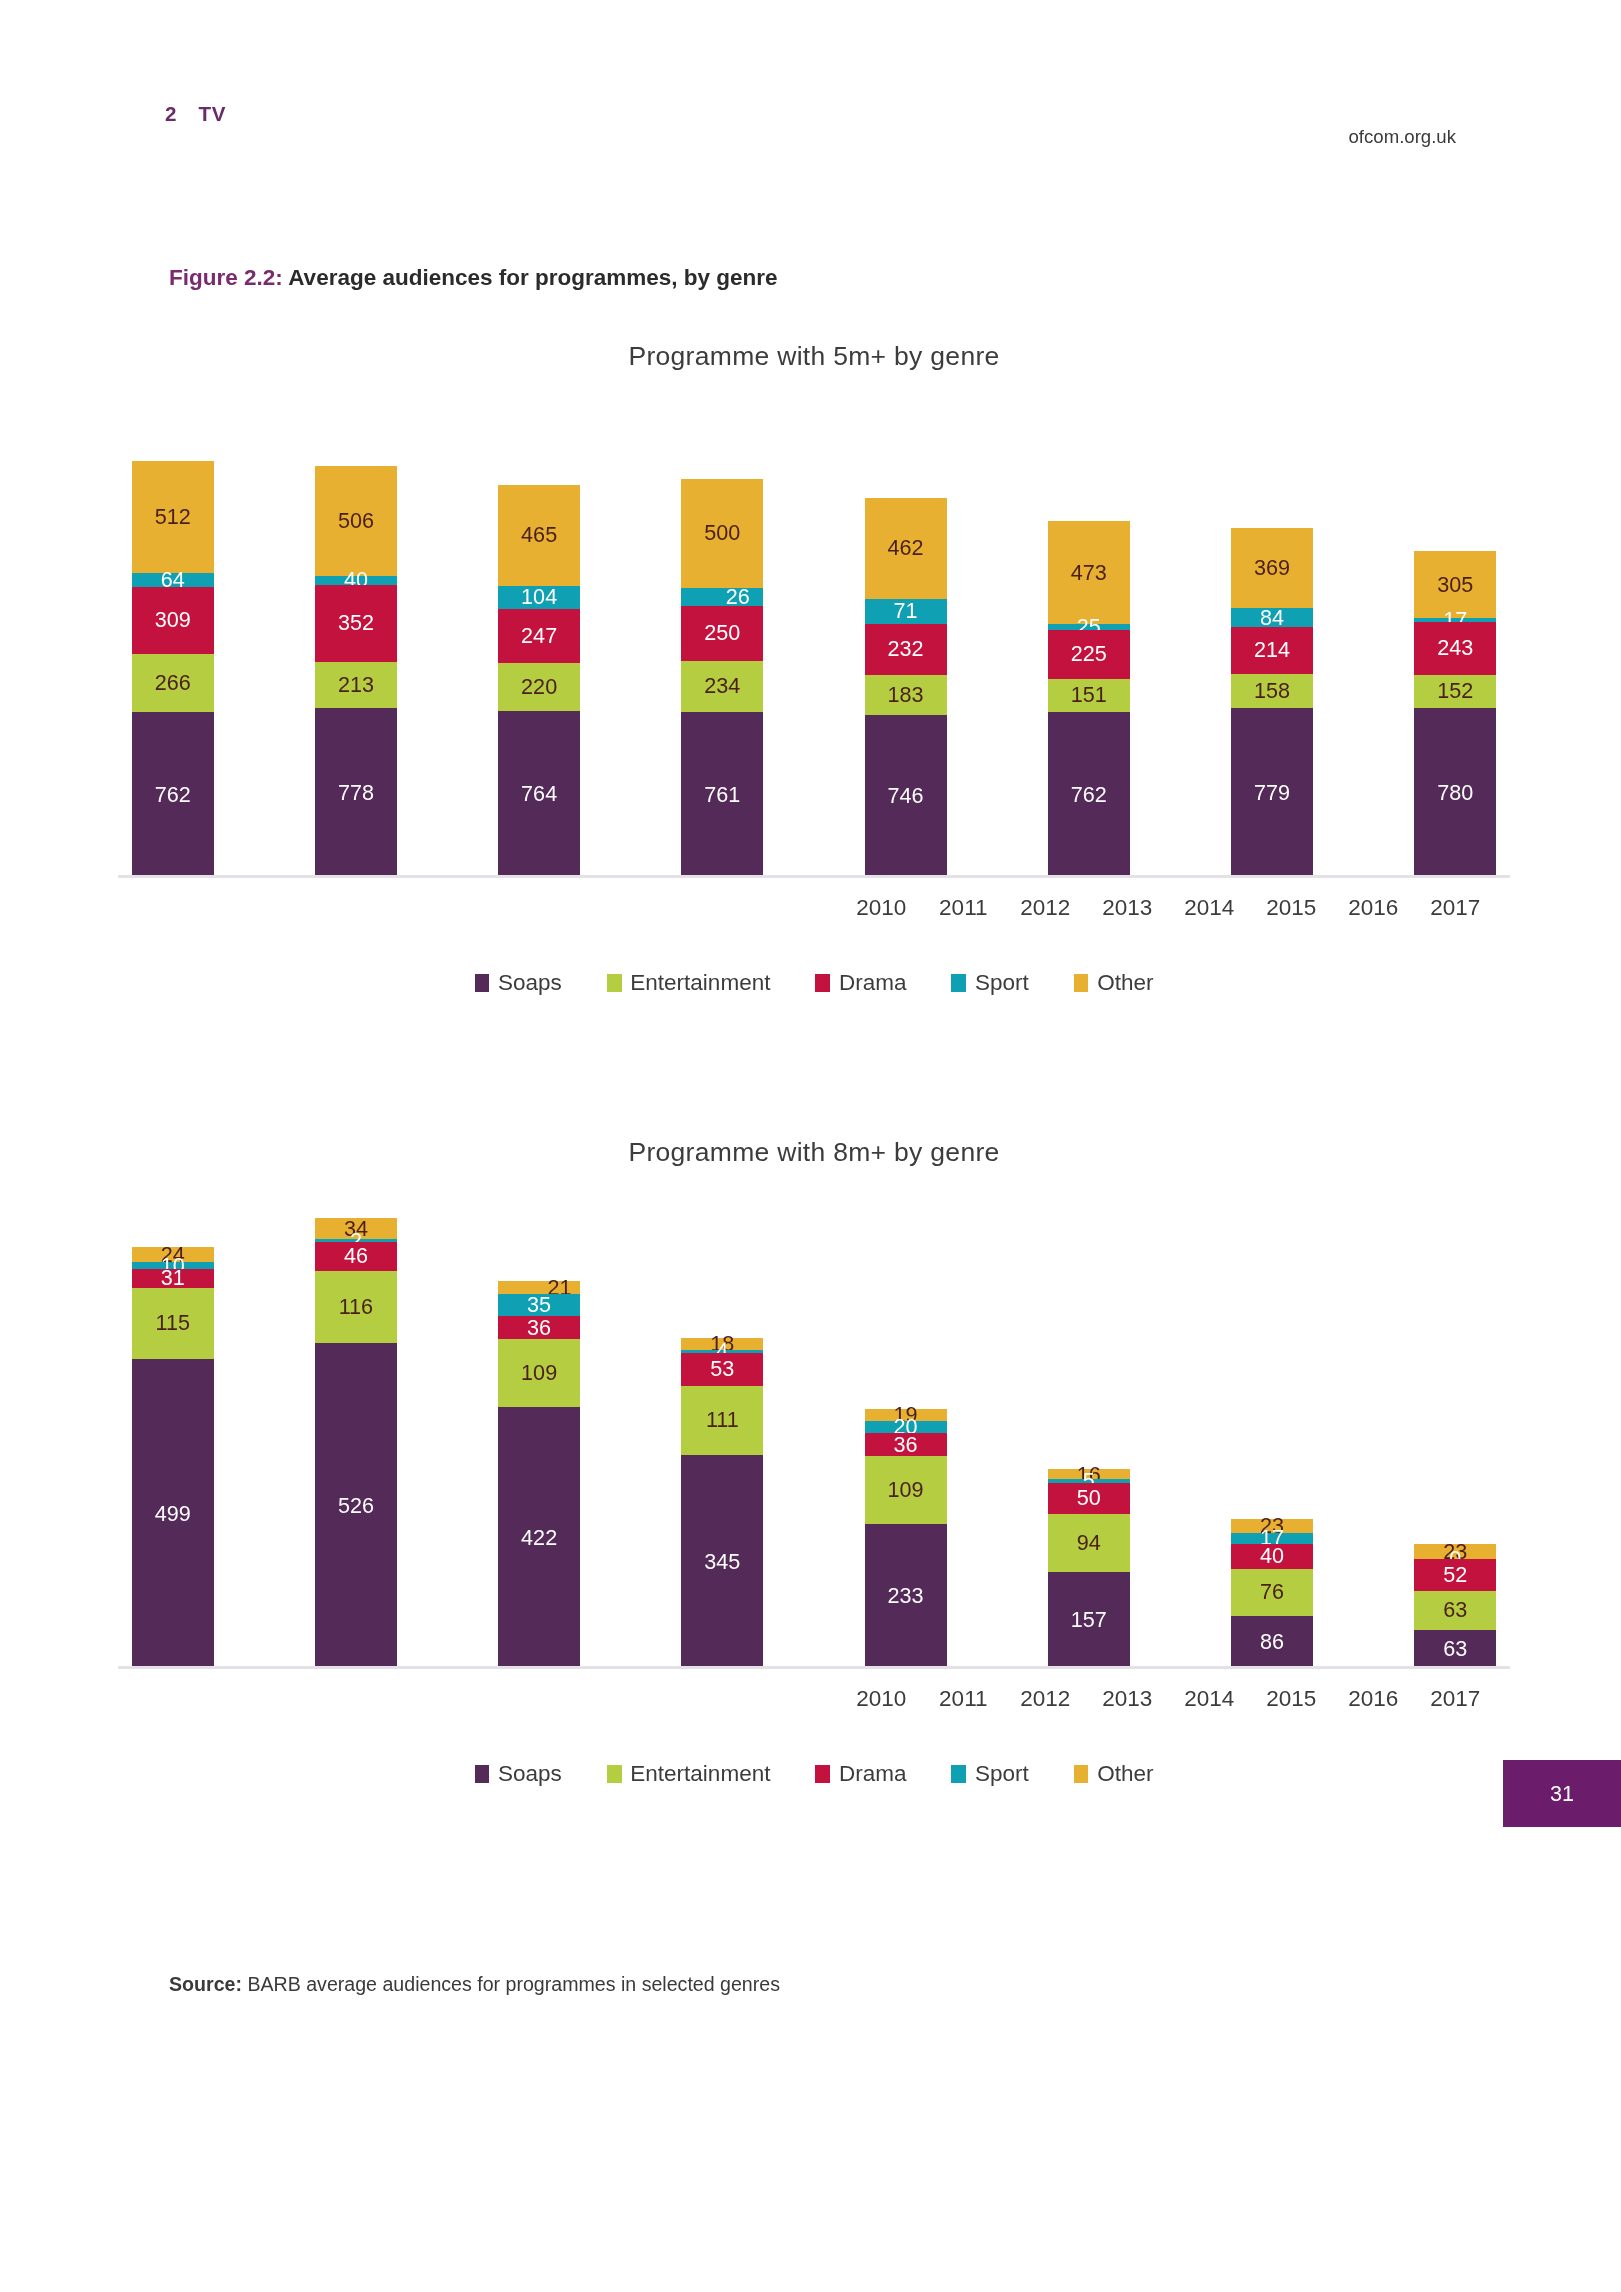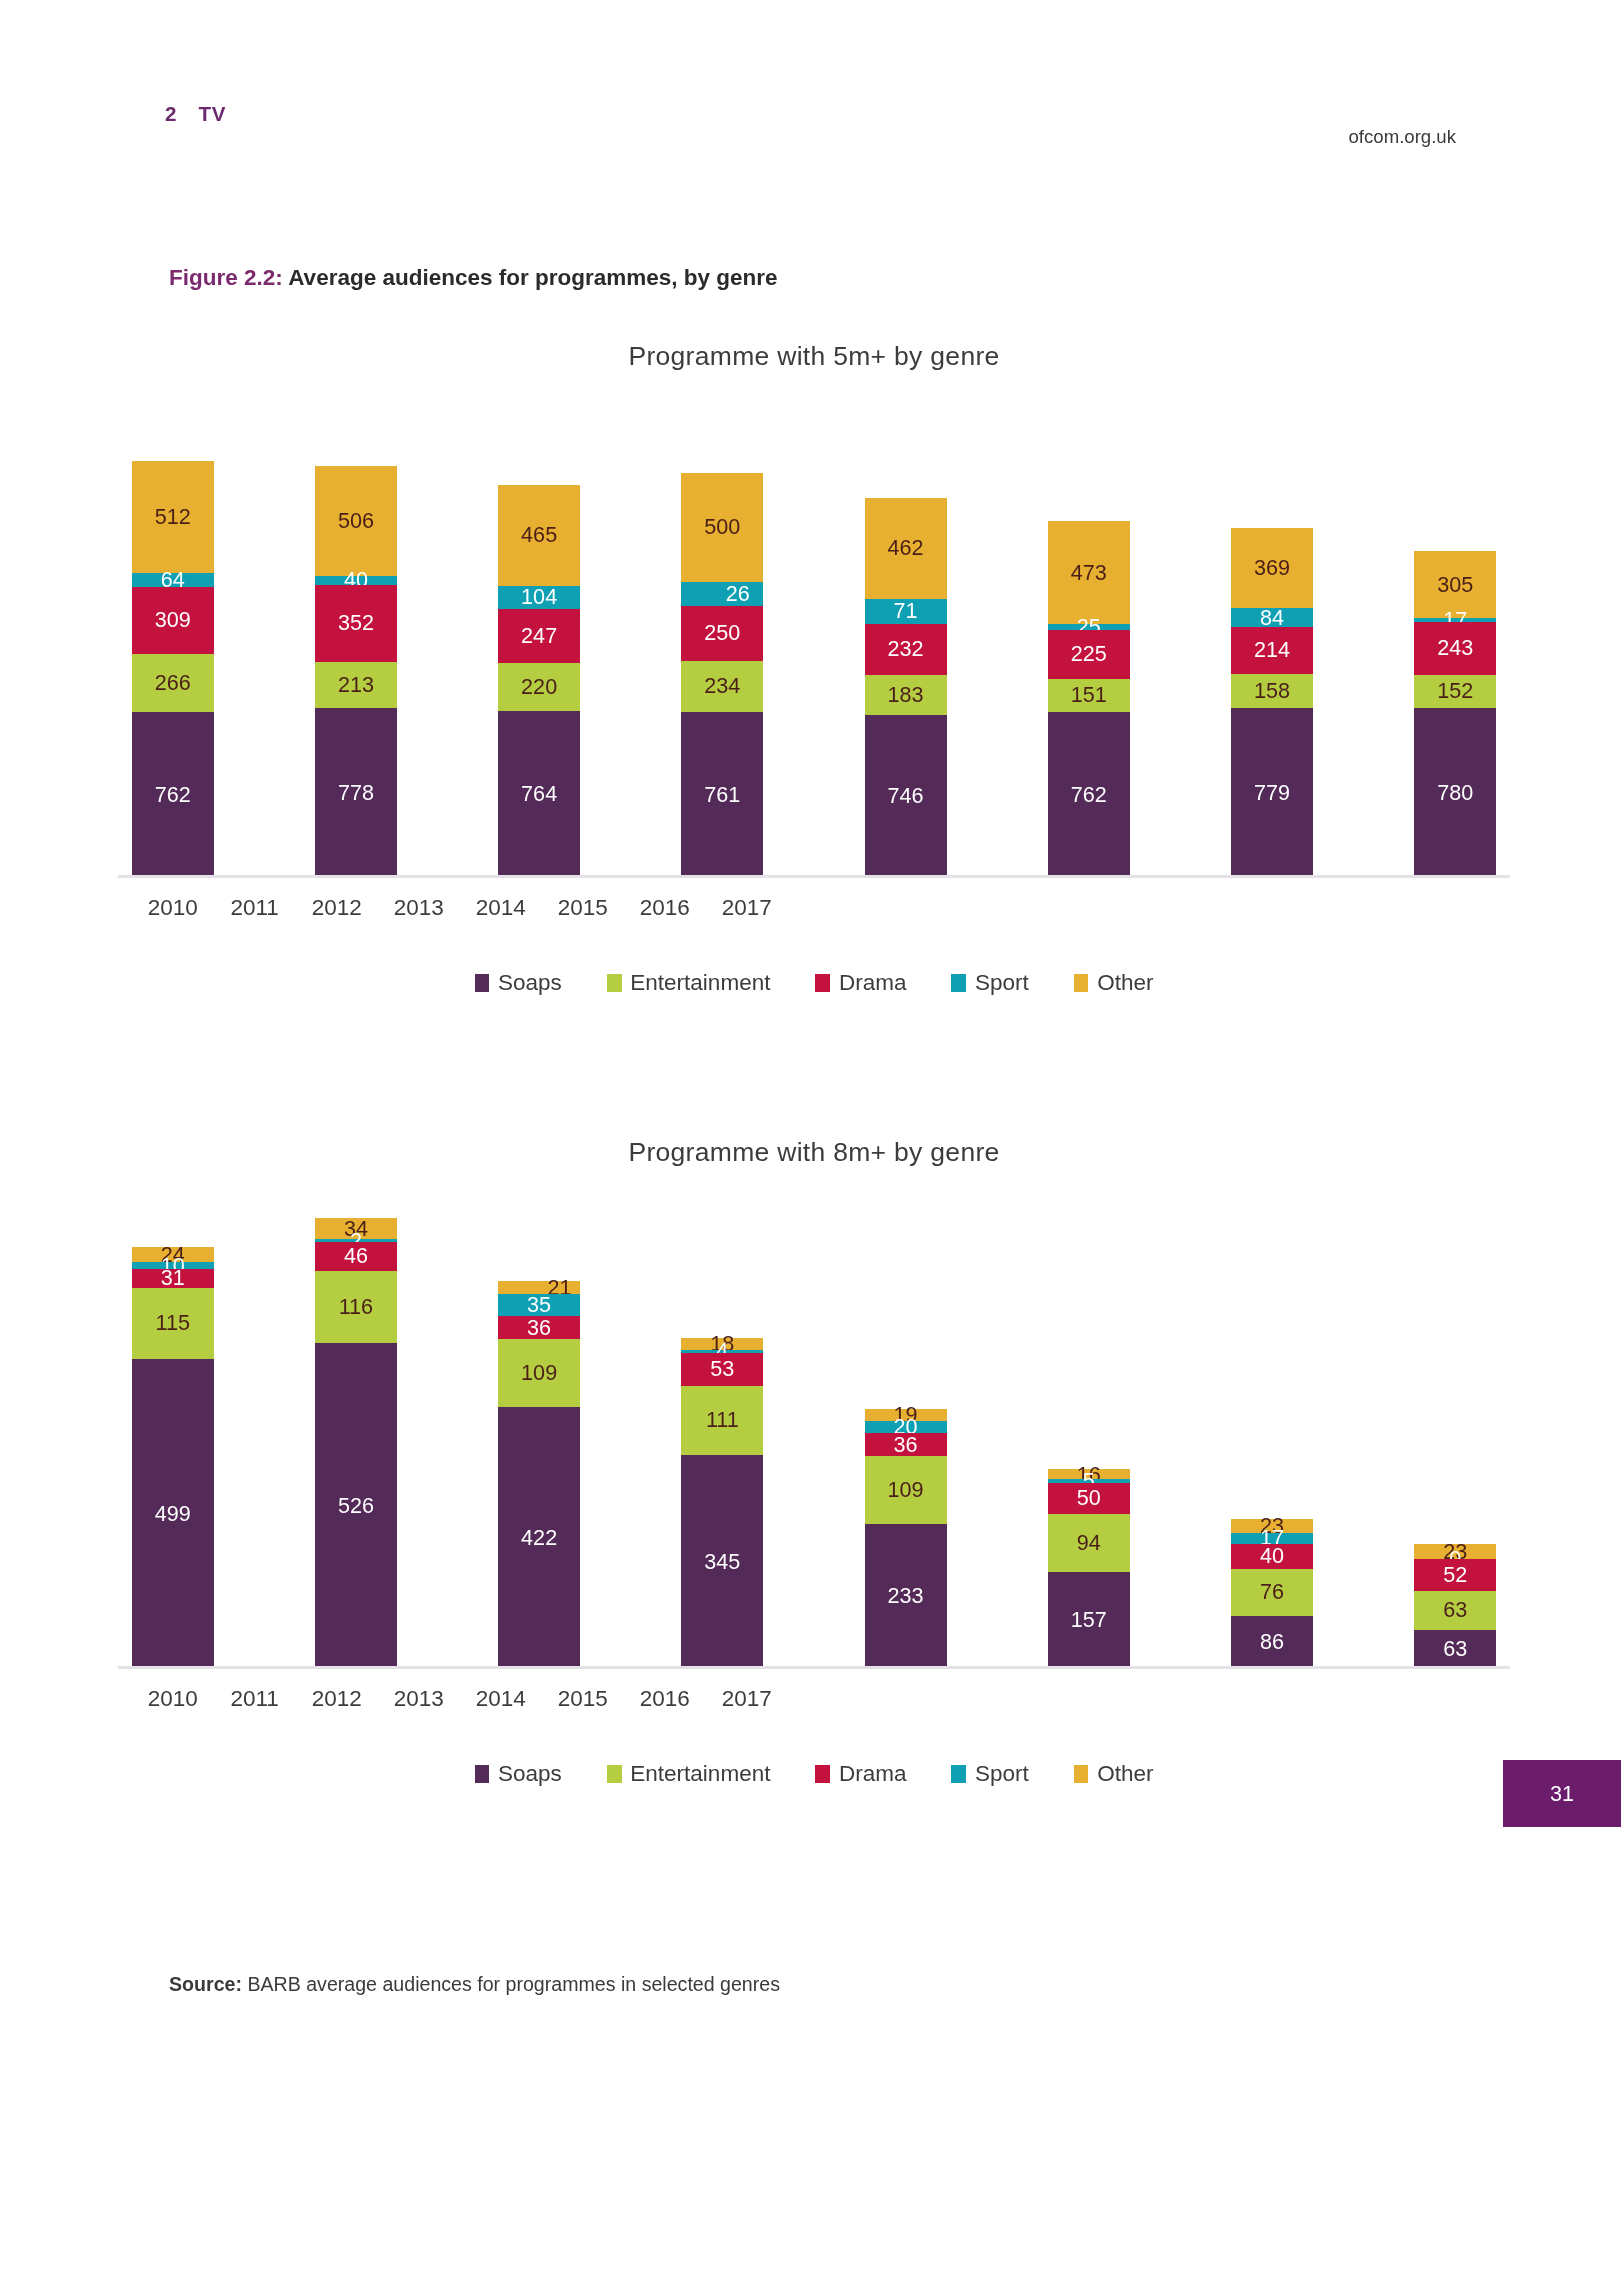--- a/index.html
+++ b/index.html
@@ -30,21 +30,21 @@
 
   .bars { position: relative; display: flex; align-items: flex-end; justify-content: space-between;
           padding: 0 13.7px; height: 100%; }
   .bargroup { display: flex; flex-direction: column; justify-content: flex-end; align-items: center; position: relative; }
   .bar { width: 82px; display: flex; flex-direction: column; justify-content: flex-end; }
   .seg { position: relative; width: 100%; display: flex; align-items: center; justify-content: center; }
   .seg span { position: absolute; white-space: nowrap; font-size: 21.6px; line-height: 1; }
   .seg.dark span { color: #4a1f18; }
   .seg.light span { color: #ffffff; }
 
-  .xaxis { display: flex; justify-content: flex-start; padding: 0 13.7px; margin-top: 17.6px; }
+  .xaxis { display: flex; justify-content: flex-end; padding: 0 13.7px; margin-top: 17.6px; }
   .xtick { width: 82px; text-align: center; font-size: 22.5px; color: #3c3c3c; }
 
   .legend { display: flex; justify-content: center; align-items: center; gap: 45px; margin-top: 49px; }
   .lg-item { display: flex; align-items: center; gap: 8.8px; font-size: 22.5px; color: #3c3c3c; }
   .swatch { width: 14.7px; height: 18.6px; display: inline-block; }
 
   
   .source { position: absolute; top: 1973px; left: 169px; font-size: 19.6px; color: #3a3a3a; }
   .source b { font-weight: bold; }
 
@@ -129,21 +129,21 @@
               <div class="seg light" style="height: 167px; background: rgb(83, 42, 88);">
                 <span>764</span>
               </div>
             </div>
           </div>
           <div class="bargroup">
             <div class="bar">
               <div class="seg dark" style="height: 109px; background: rgb(232, 176, 48);">
                 <span>500</span>
               </div>
-              <div class="seg light" style="height: 24px; background: rgb(16, 160, 180); padding-left: 31px;">
+              <div class="seg light" style="height: 18px; background: rgb(16, 160, 180); padding-left: 31px;">
                 <span>26</span>
               </div>
               <div class="seg light" style="height: 55px; background: rgb(196, 18, 63);">
                 <span>250</span>
               </div>
               <div class="seg dark" style="height: 51px; background: rgb(181, 205, 65);">
                 <span>234</span>
               </div>
               <div class="seg light" style="height: 166px; background: rgb(83, 42, 88);">
                 <span>761</span>

